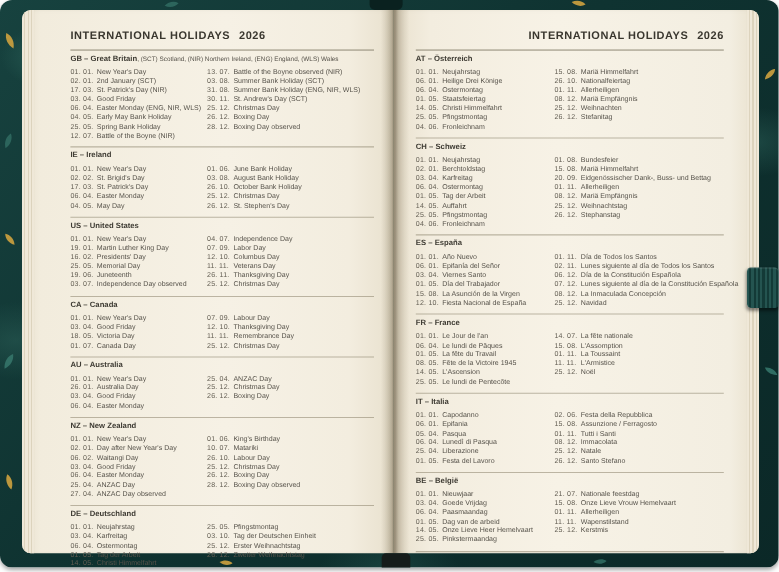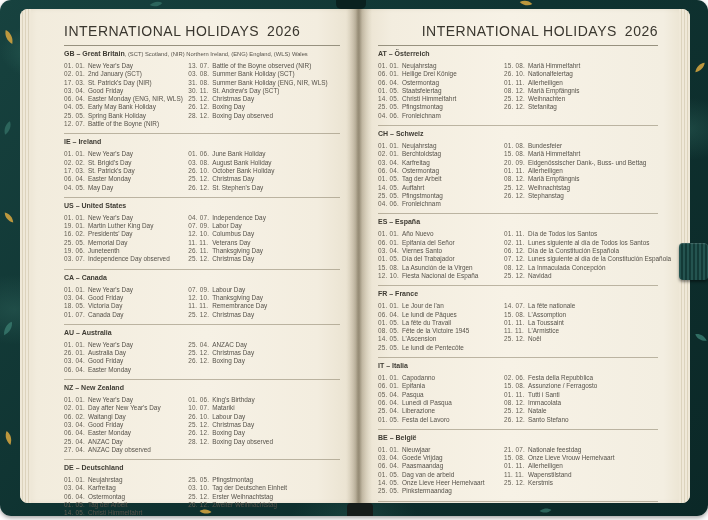--- a/index.html
+++ b/index.html
@@ -53,21 +53,21 @@
     position:absolute;left:679px;top:243px;width:29px;height:37px;border-radius:4px;
     background:repeating-linear-gradient(90deg,#27577a00 0 0),repeating-linear-gradient(90deg,#245450 0 2px,#133a37 2px 4px);
     box-shadow:0 2px 3px rgba(0,0,0,.45), inset 0 1px 1px rgba(255,255,255,.15);
   }
   .content{position:absolute;top:0;bottom:0;left:0;right:0;}
   .page-left .content{padding:13px 18px 0 44px;}
   .page-right .content{padding:13px 32px 0 20px;}
   .page-header{white-space:nowrap;}
   .page-right .page-header{text-align:right;}
   .ph-title,.ph-year{
-    font-size:14px;font-weight:normal;letter-spacing:.5px;color:#3a372f;line-height:10px;margin-top:20px;
+    font-size:10px;font-weight:bold;letter-spacing:.5px;color:#3a372f;line-height:10px;margin-top:20px;
   }
   .ph-year{margin-left:8px;}
   .header-rule{border:none;border-top:1px solid #97917f;margin:5px 0 0 0;}
   .section{border-bottom:1px solid rgba(130,120,95,.5);padding-bottom:5px;}
   .sec-title{padding:4px 0 4px;font-size:7px;line-height:8px;color:#3e3b33;white-space:nowrap;}
   .sec-code{font-weight:bold;}
   .sec-note{font-weight:normal;font-size:5.8px;color:#56524a;}
   .cols{display:flex;}
   .col-l{width:45%;}
   .col-r{width:55%;}

